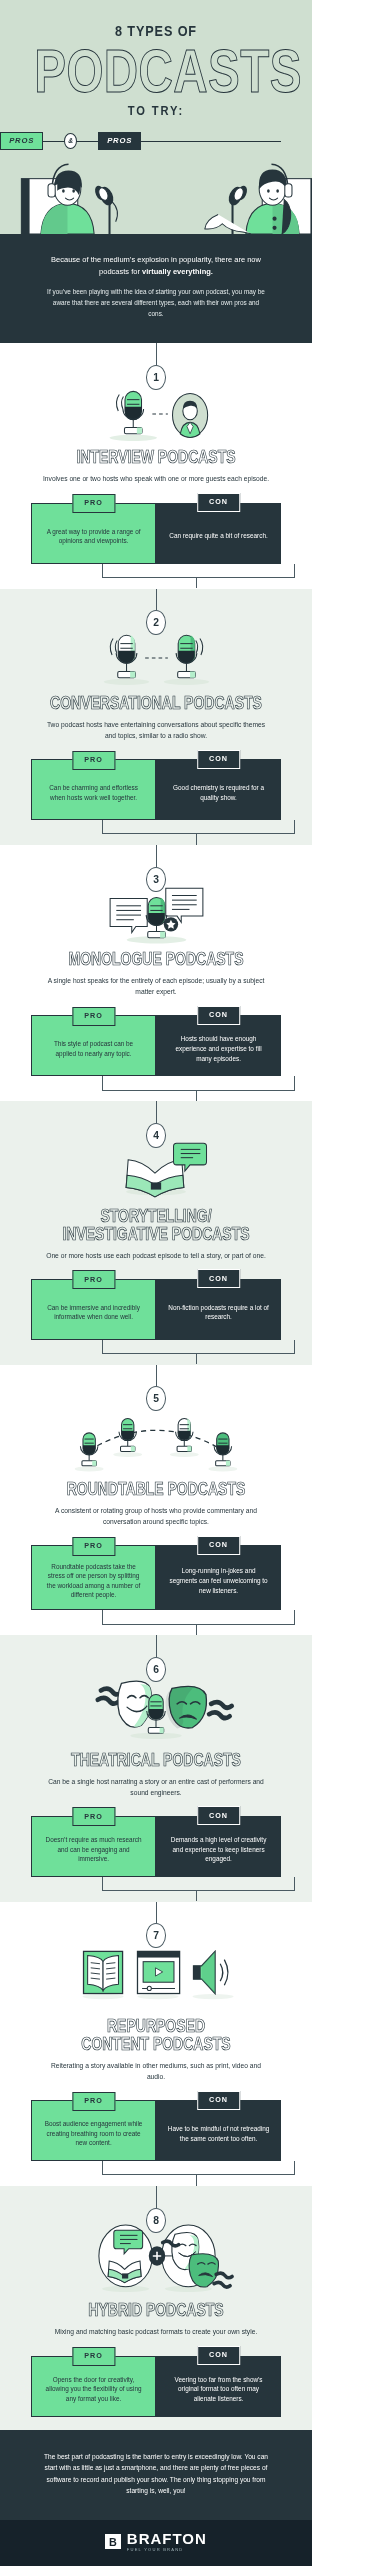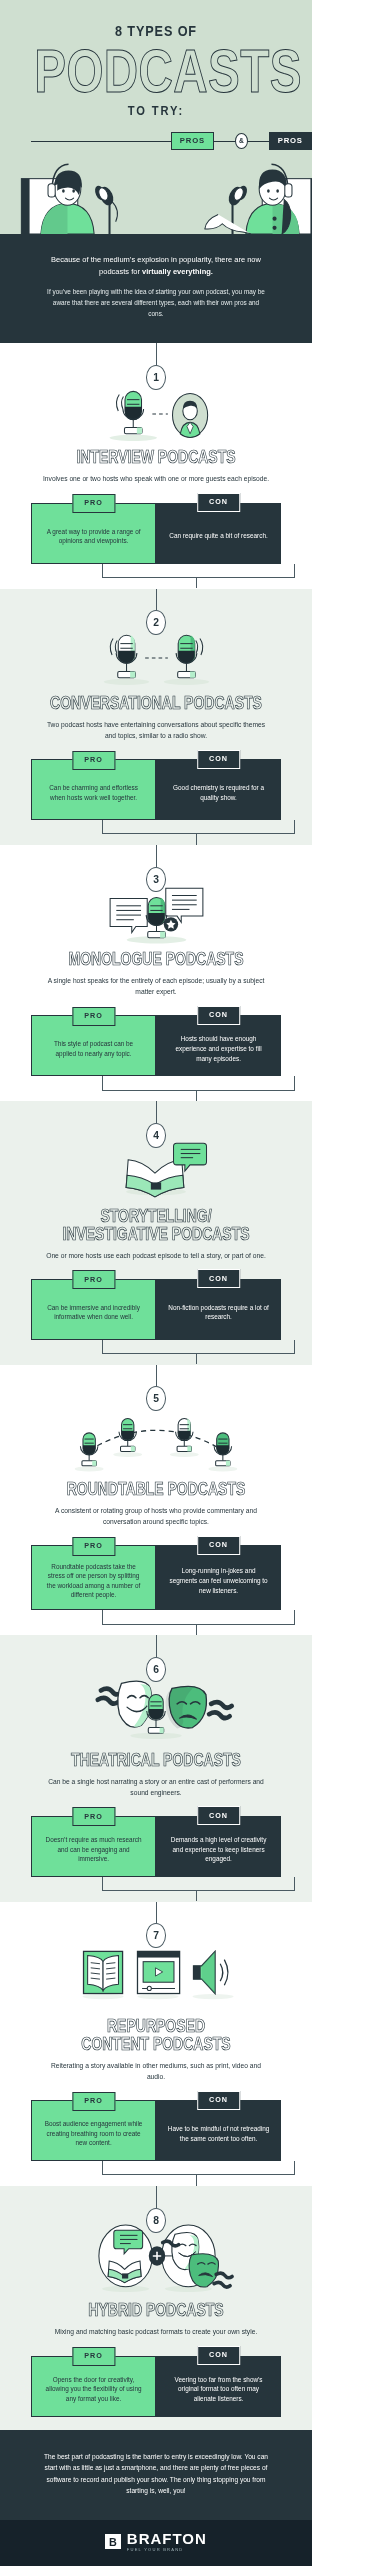--- a/index.html
+++ b/index.html
@@ -59,22 +59,23 @@
     margin-top:3.1px;
     transform:scaleX(0.9);
   }
   
   .ribbon{
     margin-top:13.4px;
     position:relative;
     height:18.5px;
     display:flex;
     align-items:center;
-    justify-content:flex-end;
+    justify-content:flex-start;
     gap:16px;
+    font-style:italic;
   }
   .ribbon .hline{
     position:absolute;left:31px;right:31px;top:50%;height:0.5px;background:var(--dark);z-index:0;
   }
   .chip{
     position:relative;z-index:2;
     font-weight:bold;font-size:7.7px;letter-spacing:0.8px;
     padding:3.6px 8.2px;
     border:0.5px solid var(--dark);
   }

